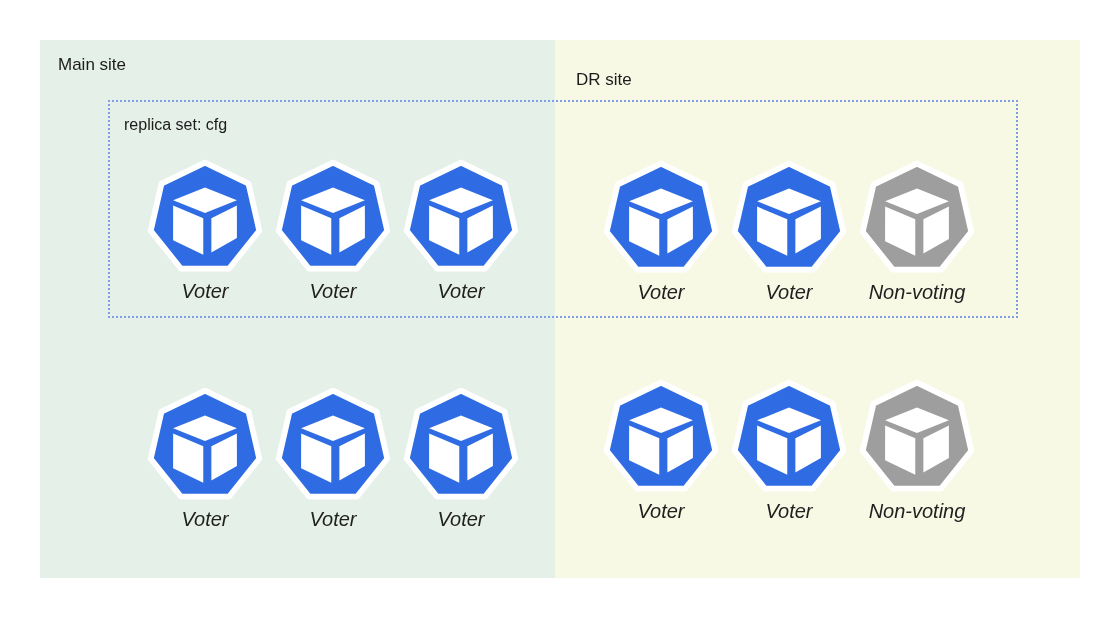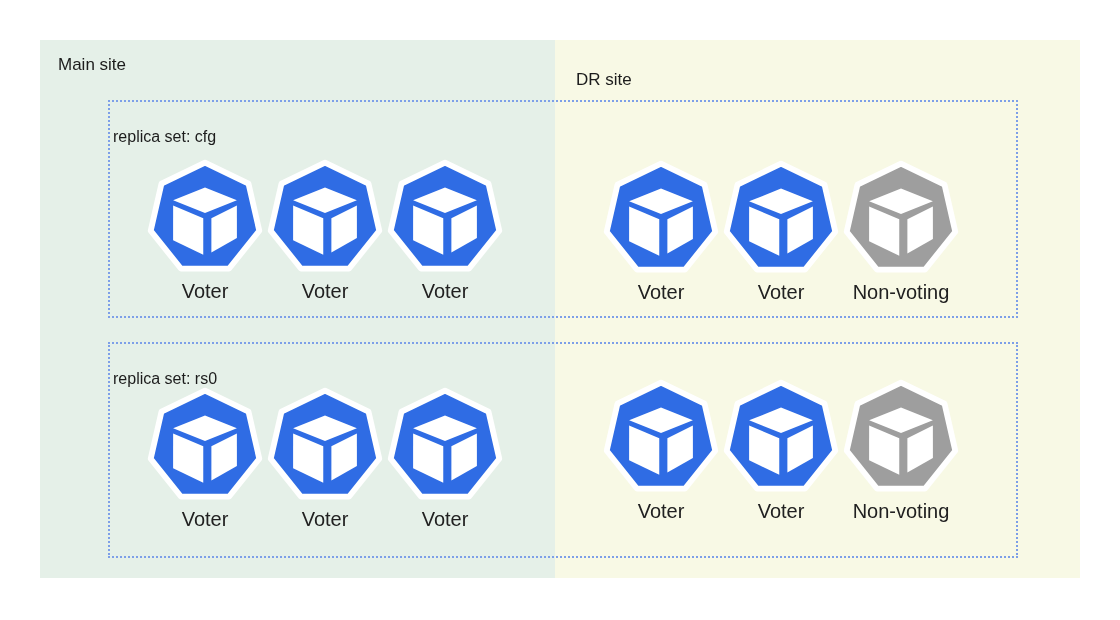--- a/index.html
+++ b/index.html
@@ -19,23 +19,23 @@
   .panel.main{left:40px;width:515px;background:var(--main-site-bg);}
   .panel.dr{left:555px;width:525px;background:var(--dr-site-bg);}
 
   .site-label{position:absolute;font-size:17px;line-height:1.2;color:var(--text);}
   .site-label.main{left:58px;top:55px;}
   .site-label.dr{left:576px;top:70px;}
 
   .rs-box{position:absolute;left:108px;width:910px;border:2px dotted var(--box-border);}
   .rs-box.cfg{top:100px;height:218px;}
   .rs-box.rs0{top:342px;height:216px;}
-  .rs-label{position:absolute;left:3px;top:14px;font-size:16px;color:var(--text);margin-top:12px;}
+  .rs-label{position:absolute;left:14px;top:14px;font-size:16px;color:var(--text);}
 
-  .node-group{position:absolute;display:flex;gap:4px;}
+  .node-group{position:absolute;display:flex;gap:12px;font-style:italic;}
   .node-group.cfg-main{left:147px;top:158px;}
   .node-group.cfg-dr{left:603px;top:159px;}
   .node-group.rs0-main{left:147px;top:386px;}
   .node-group.rs0-dr{left:603px;top:378px;}
 
   .node{width:116px;display:flex;flex-direction:column;align-items:center;}
   .node svg{width:116px;height:116px;display:block;}
   .node .hept{fill:var(--node-blue);stroke:#ffffff;stroke-width:5;stroke-linejoin:round;}
   .node.gray .hept{fill:var(--node-gray);}
   .node .face{fill:#ffffff;}
@@ -49,23 +49,20 @@
   <div class="panel main"></div>
   <div class="panel dr"></div>
 
   <div class="site-label main">Main site</div>
   <div class="site-label dr">DR site</div>
 
   <div class="rs-box cfg">
     <div class="rs-label">replica set: cfg</div>
   </div>
 
-  <div class="rs-box rs0">
-    <div class="rs-label">replica set: rs0</div>
-  </div>
 
   <div class="node-group cfg-main">
     <figure class="node">
       <svg viewBox="0 0 100 100">
         <polygon class="hept" points="50,4 87.5,22.1 96.8,62.7 70.8,95.3 29.2,95.3 3.2,62.7 12.5,22.1"></polygon>
         <polygon class="face" points="50,25.5 77.5,36.5 50,47.5 22.5,36.5"></polygon>
         <polygon class="face" points="22.5,41 48.5,52 48.5,83.5 22.5,71"></polygon>
         <polygon class="face" points="55.5,52 77.5,41 77.5,69 55.5,81.5"></polygon>
       </svg>
       <figcaption class="node-label">Voter</figcaption>

